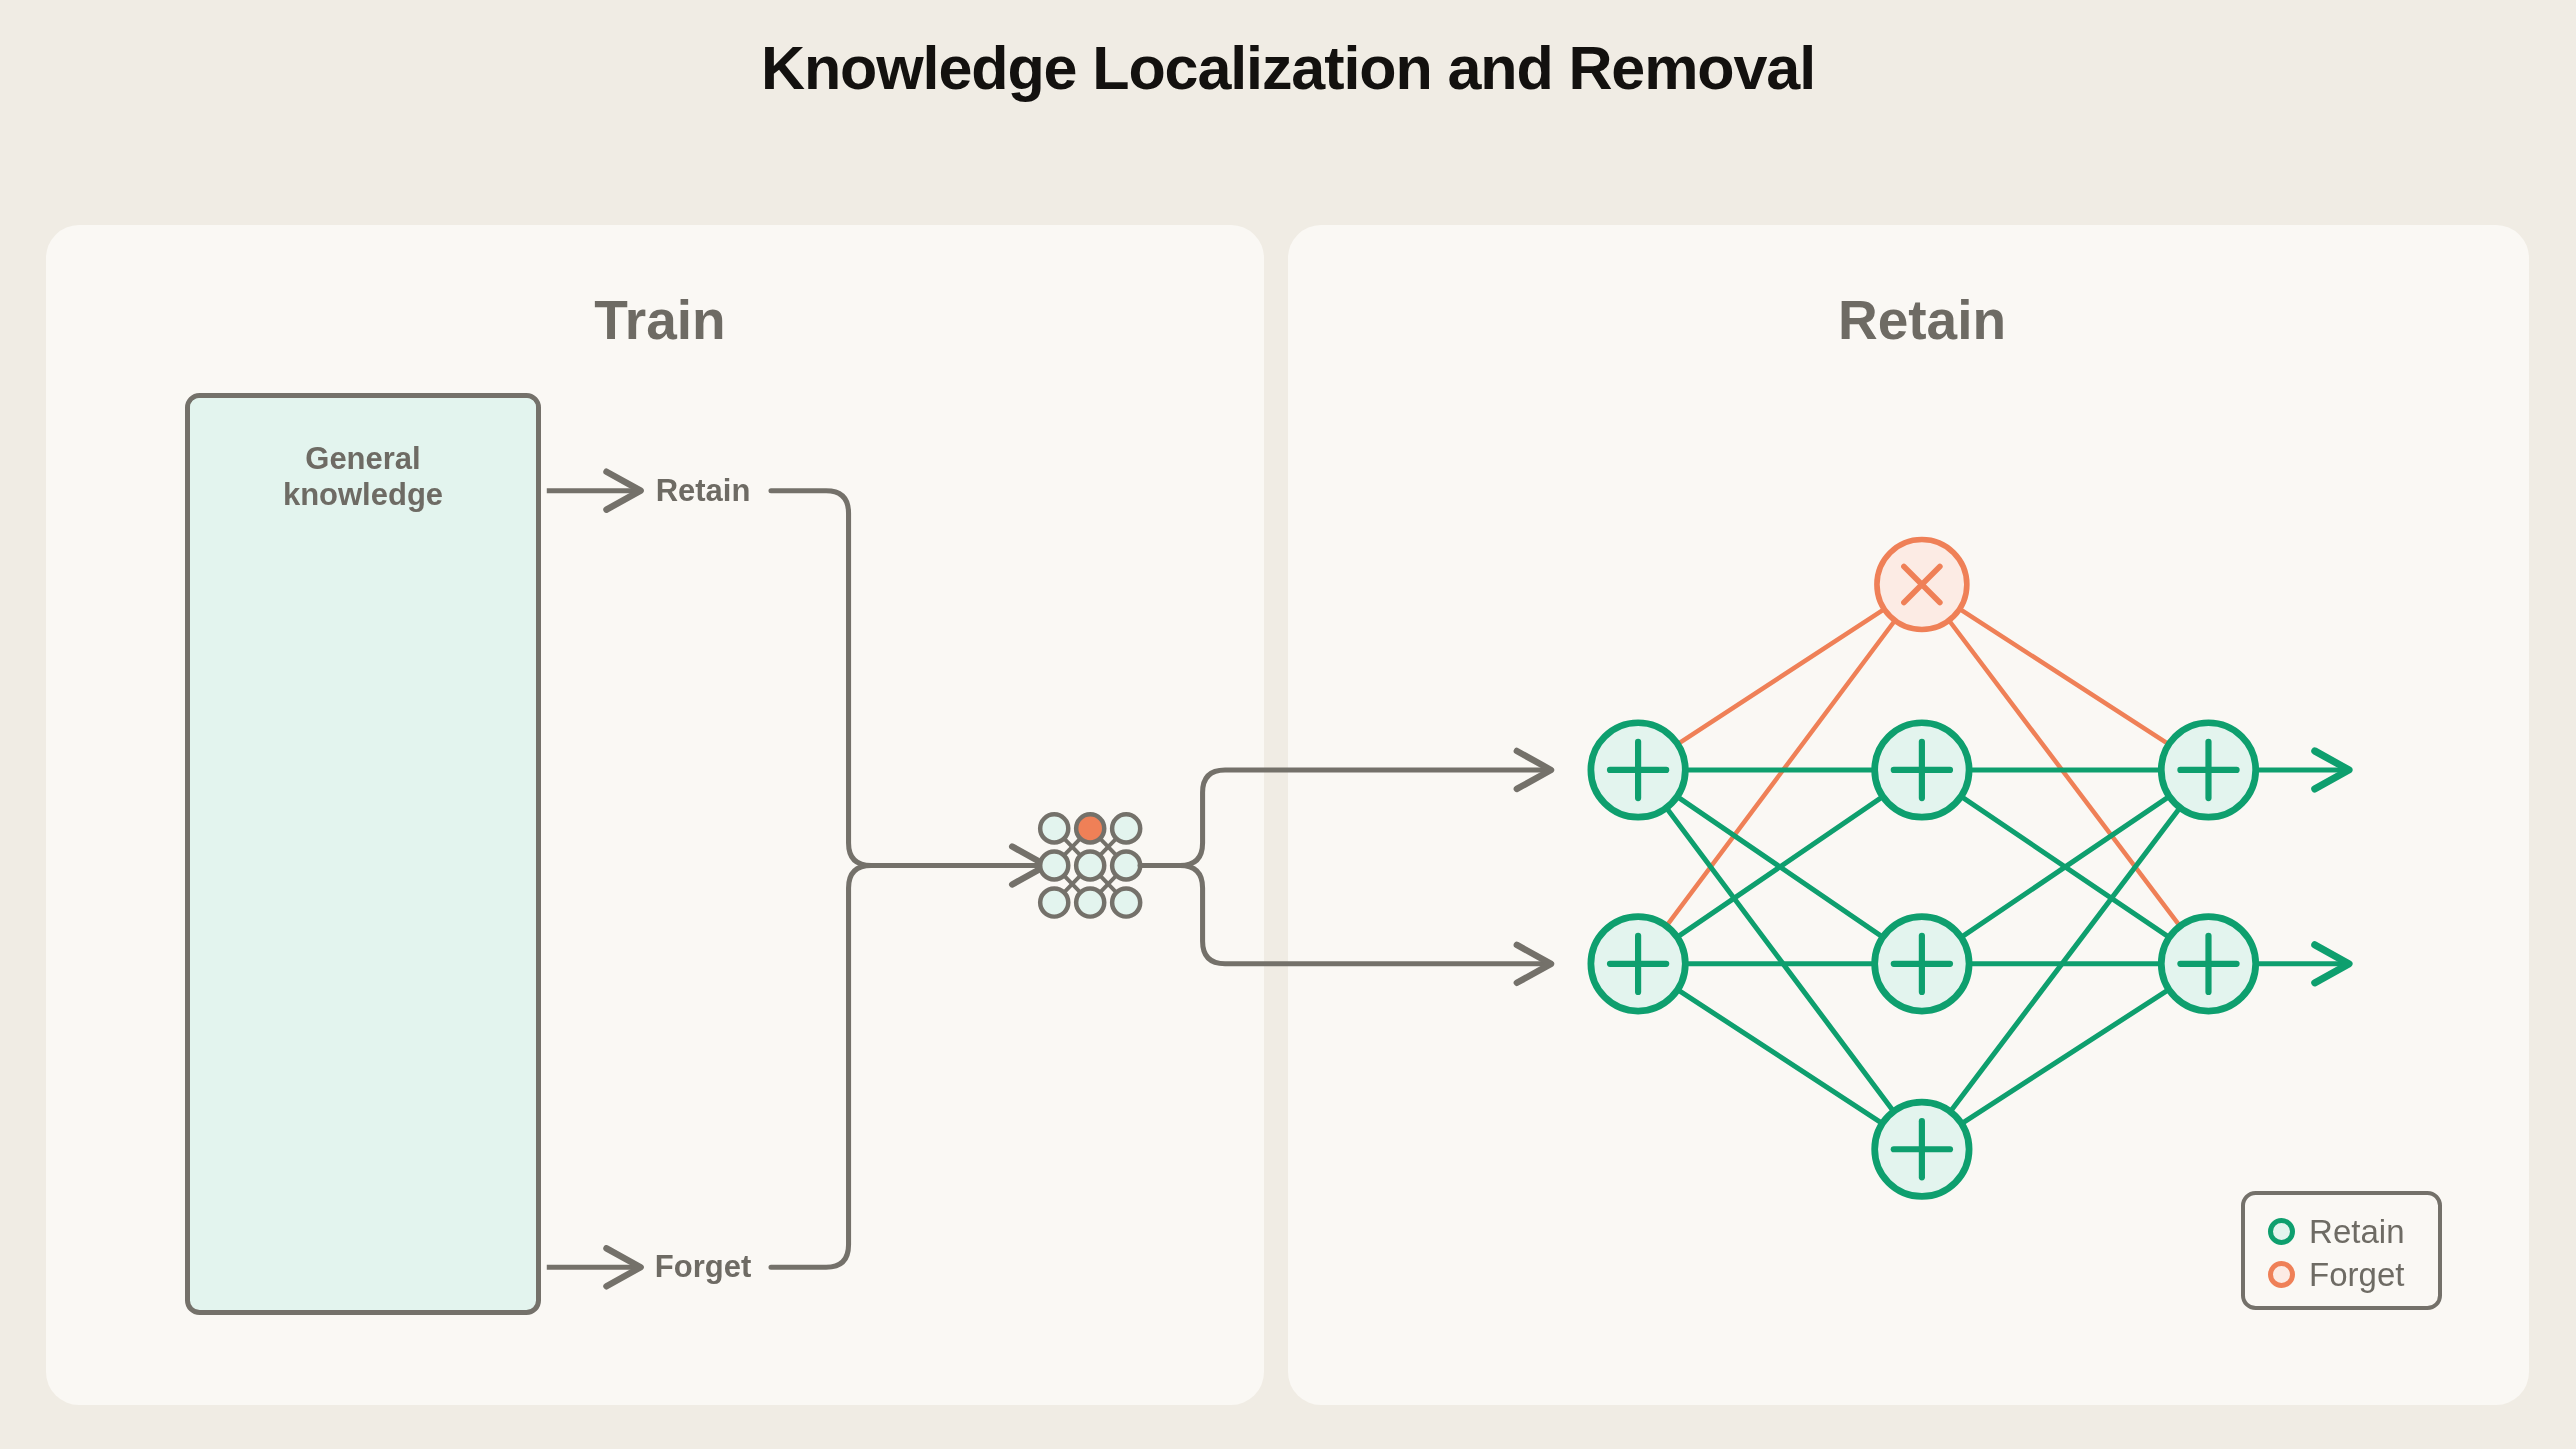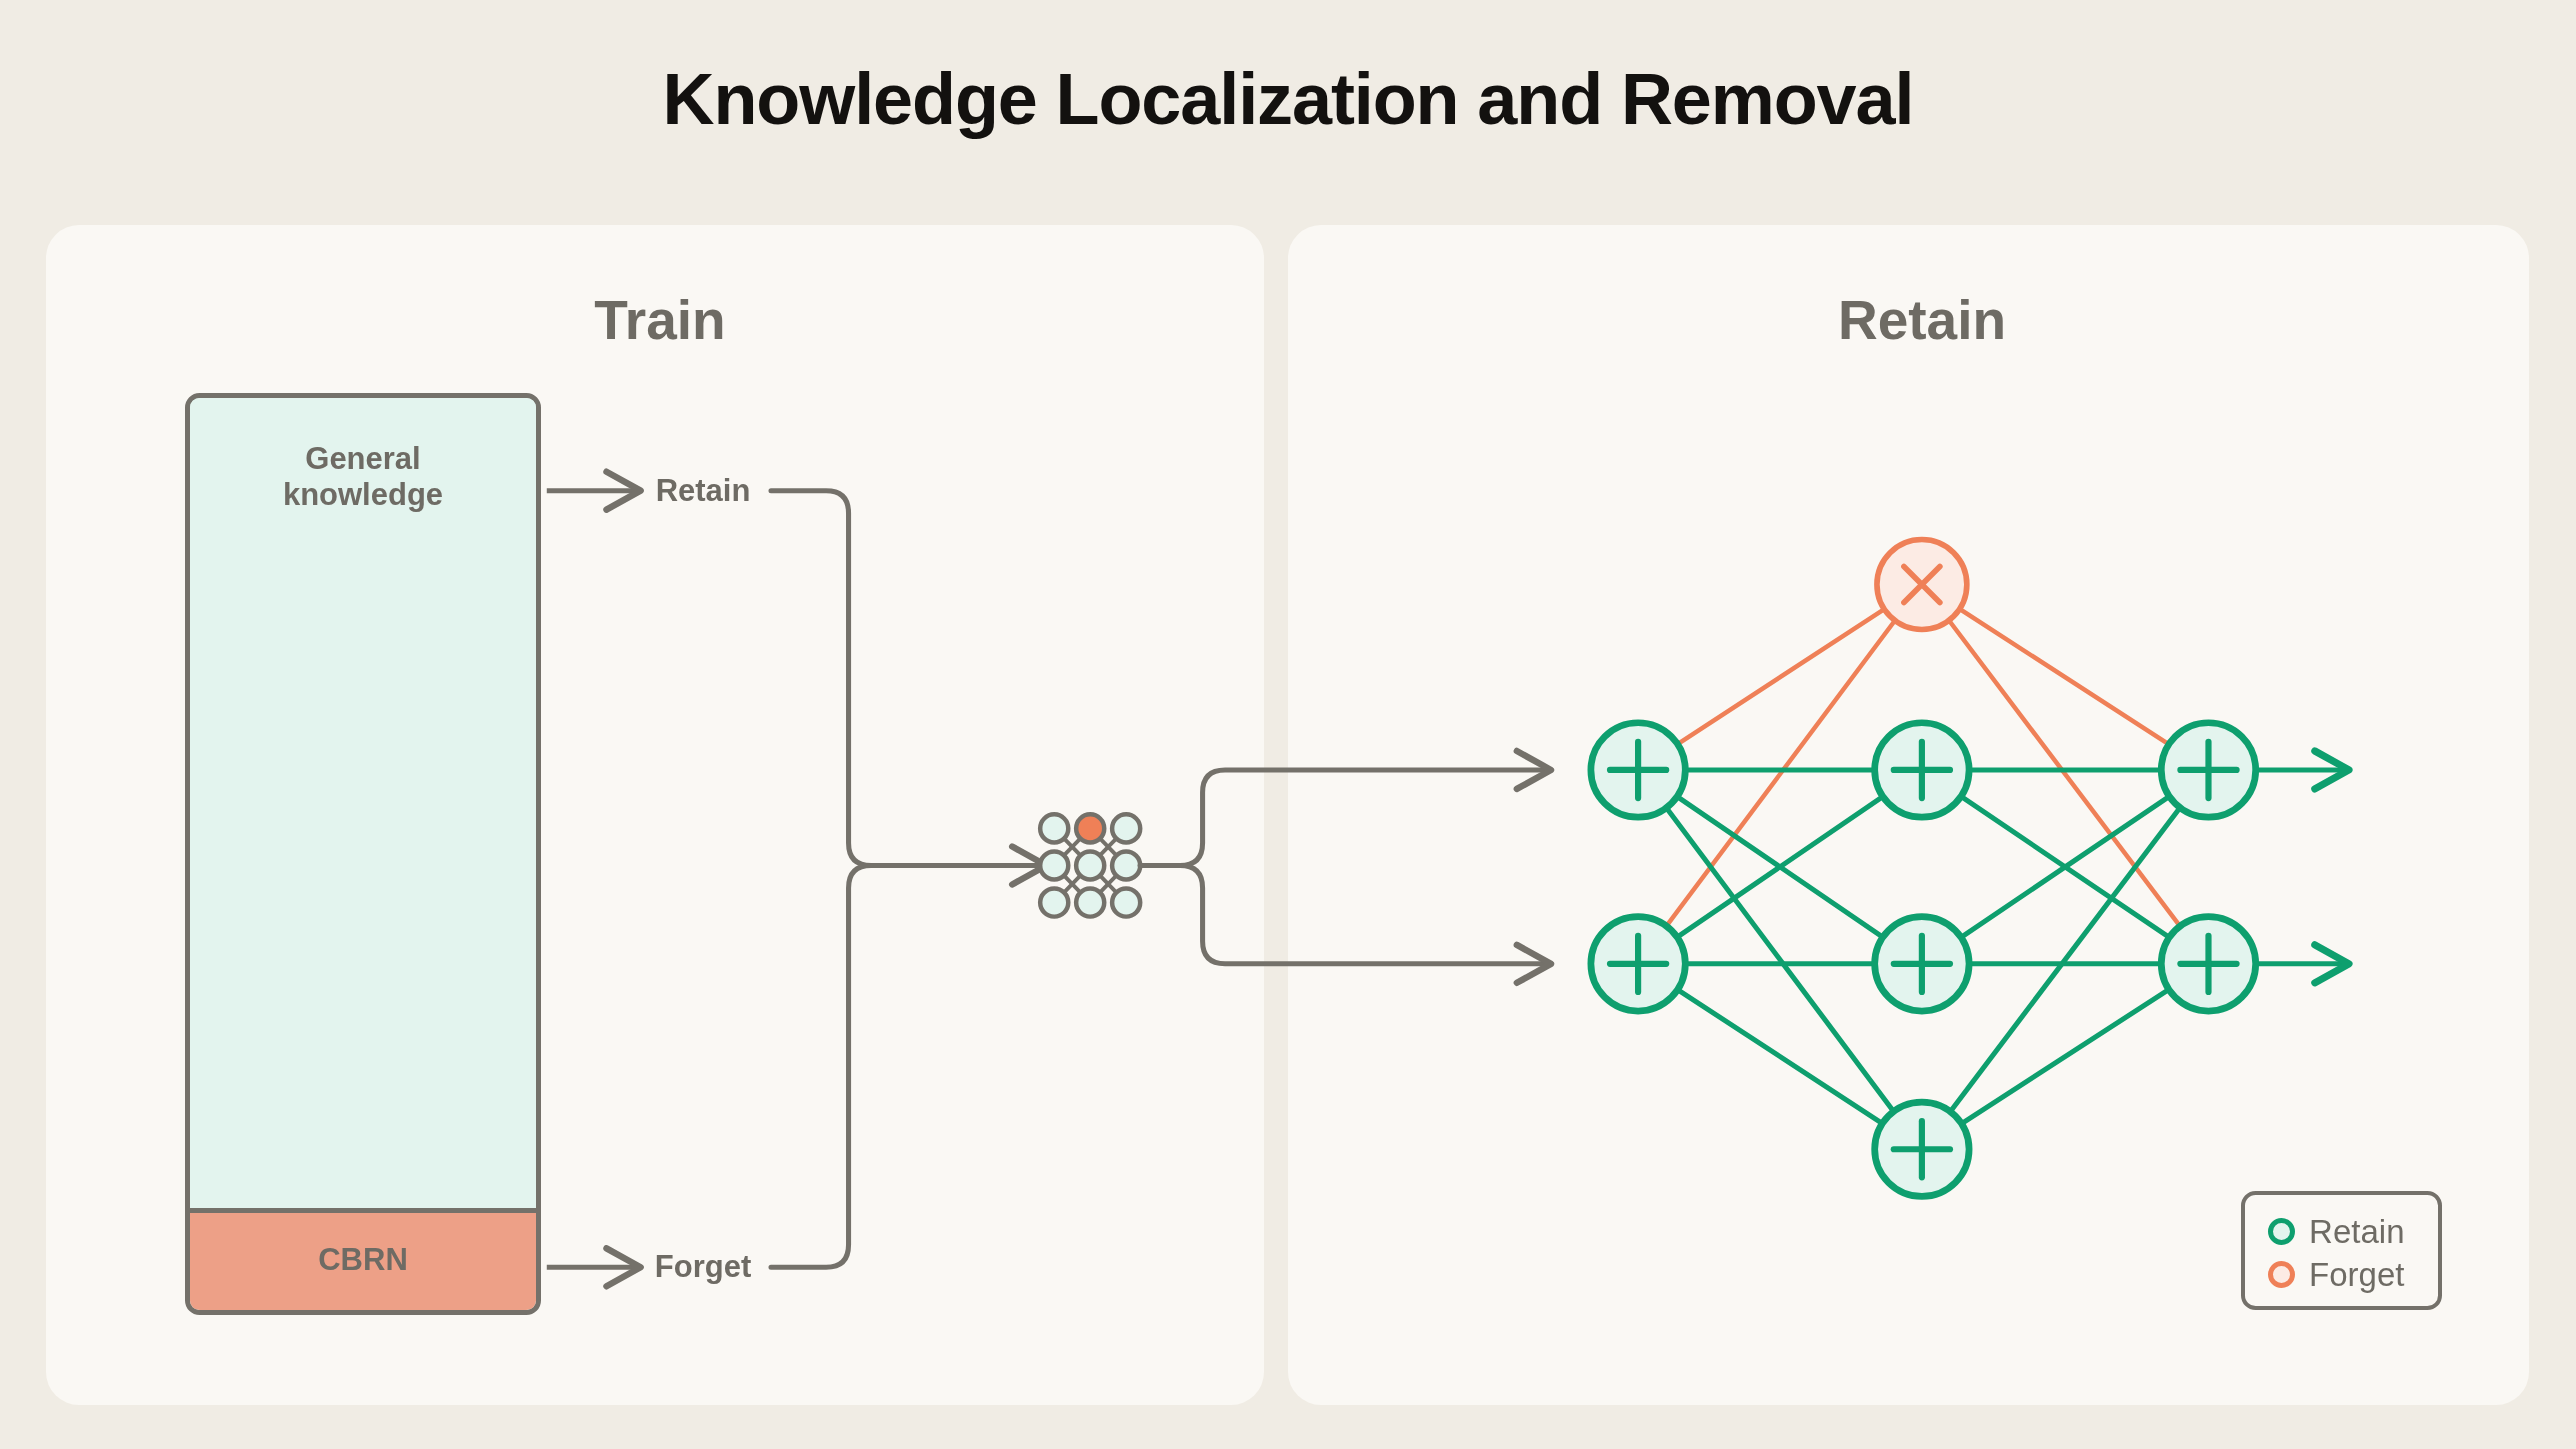--- a/index.html
+++ b/index.html
@@ -5,23 +5,23 @@
   html,body{margin:0;padding:0;}
   body{
     width:2576px;height:1450px;
     background:#f0ece4;
     font-family:"Liberation Sans", sans-serif;
     overflow:hidden;
     position:relative;
   }
   #stage{position:absolute;inset:0;width:2576px;height:1450px;}
   .page-title{
-    position:absolute;top:62px;left:0;width:2576px;
+    position:absolute;top:36px;left:0;width:2576px;
     text-align:center;
-    font-size:72px;line-height:1.05;
+    font-size:61px;line-height:1.05;
     font-weight:700;letter-spacing:-1.1px;
     color:#13110f;
   }
   .panel{
     position:absolute;
     background:#faf8f4;
     border-radius:33px;
   }
   #panel-train{left:46px;top:225px;width:1218px;height:1180px;}
   #panel-remove{left:1288px;top:225px;width:1241px;height:1180px;}
@@ -104,23 +104,20 @@
 
   <div class="panel" id="panel-train"></div>
   <div class="panel-header" id="header-train">Train</div>
 
   <div id="knowledge-stack">
     <div id="general-knowledge-section">
       <div class="stack-label" id="general-knowledge-label">
         <div>General</div>
         <div>knowledge</div>
       </div>
-    </div>
-    <div id="cbrn-section">
-      <div class="stack-label" id="cbrn-label">CBRN</div>
     </div>
   </div>
 
   <div class="flow-label" id="label-retain">Retain</div>
   <div class="flow-label" id="label-forget">Forget</div>
 
   <div class="panel" id="panel-remove"></div>
   <div class="panel-header" id="header-remove">Retain</div>
 
   <svg viewBox="0 0 4584 2580">

